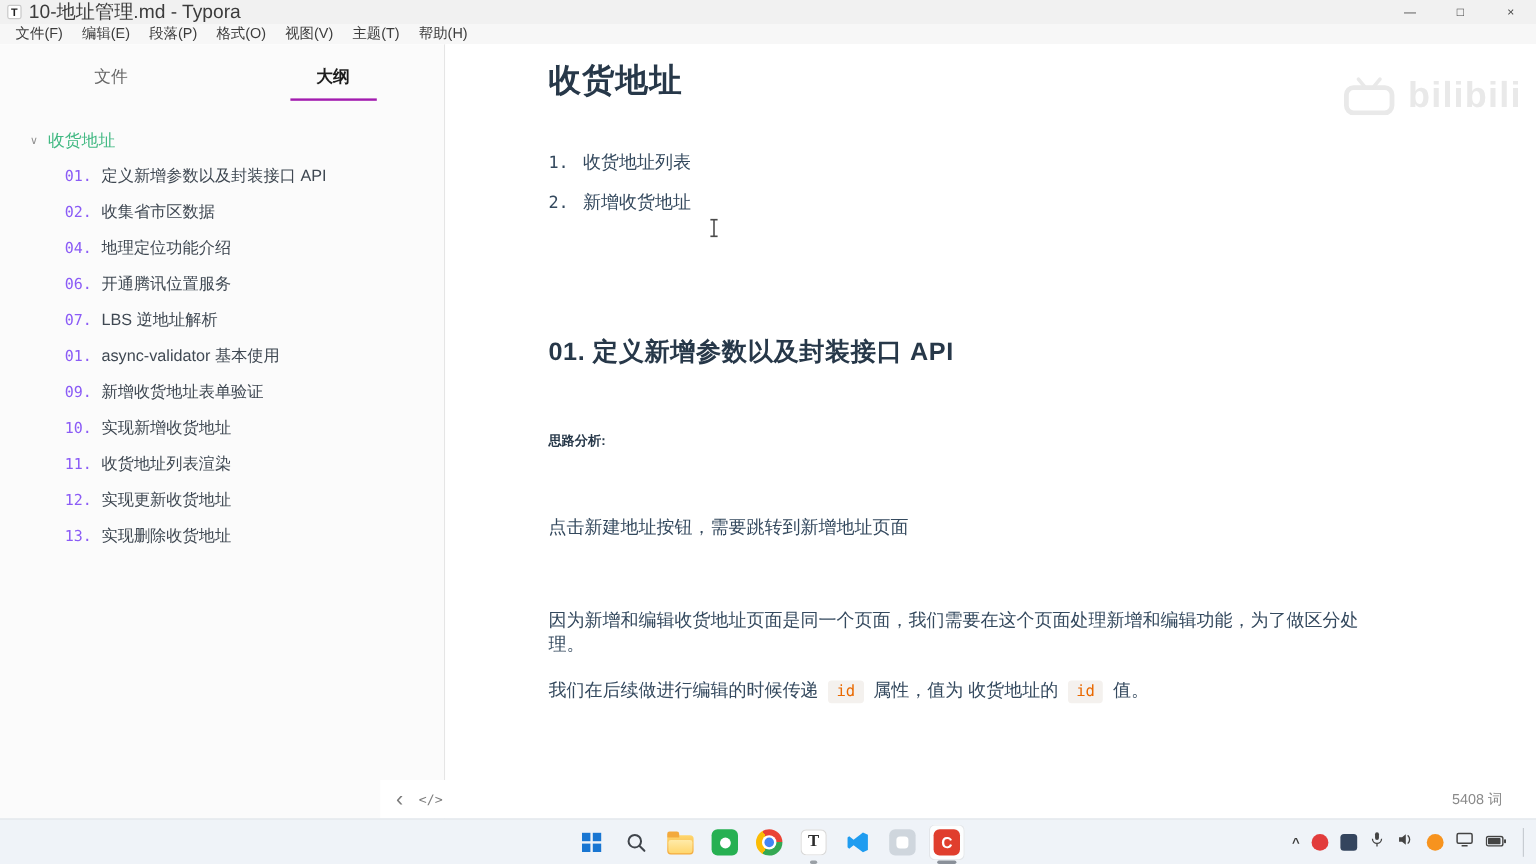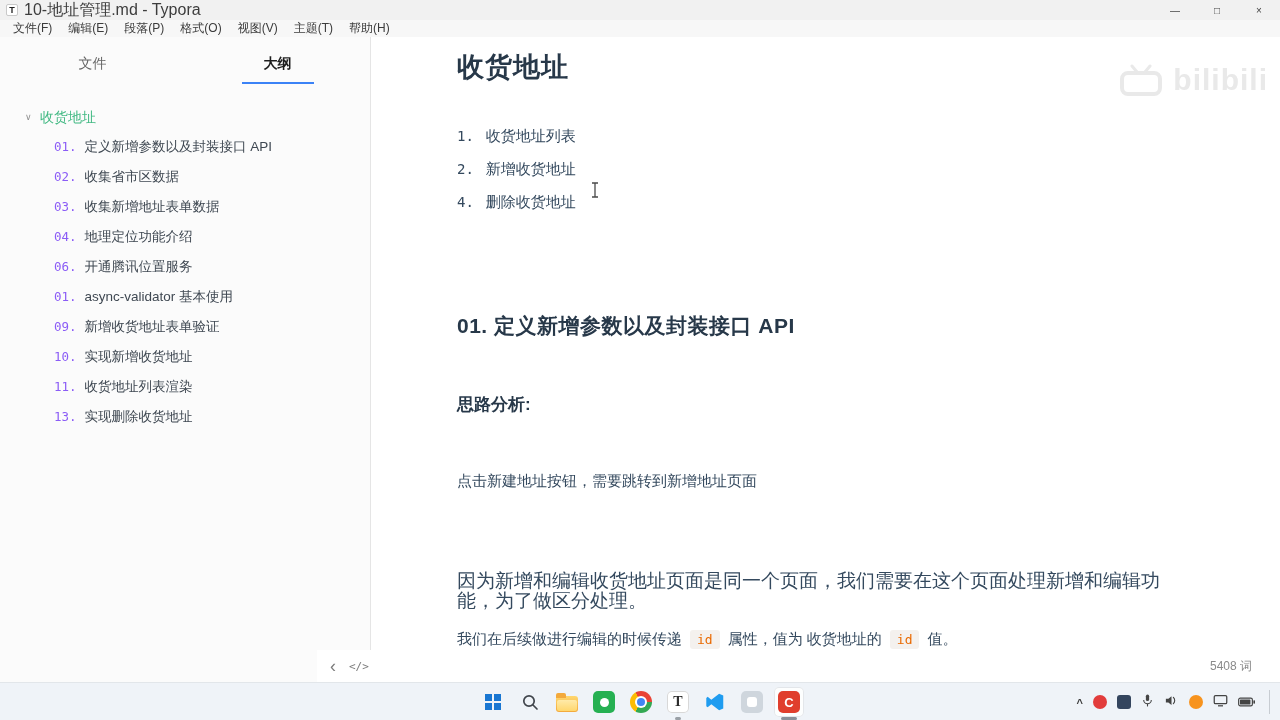--- a/index.html
+++ b/index.html
@@ -22,37 +22,37 @@
   .menubar{height:17px;background:#f7f7f7;display:flex;align-items:center;padding-left:6px;gap:2px;}
   .menu-item{font-size:12px;color:#3c3c3c;padding:0 7px;line-height:17px;}
 
   
   .app-body{position:absolute;top:37px;left:0;right:0;bottom:38px;display:flex;background:#fff;}
   .sidebar{width:371px;border-right:1px solid #e5e5e5;background:#fbfbfb;flex-shrink:0;}
   .tabs{display:flex;padding-top:10px;}
   .tab{flex:1;text-align:center;font-size:14px;color:#666;padding-top:8px;cursor:default;}
   .tab .tab-lbl{display:inline-block;padding:0 22px 9px;}
   .tab.active{color:#1d1d1d;font-weight:600;}
-  .tab.active .tab-lbl{border-bottom:2px solid #3b82f6;}
+  .tab.active .tab-lbl{border-bottom:2px solid #a21caf;}
   .outline{margin-top:18px;}
   .o-root{position:relative;height:30px;line-height:30px;padding-left:40px;font-size:14px;color:var(--accent-green);}
   .o-root .chev{position:absolute;left:25px;top:0;font-size:9px;color:#8f8f8f;}
   .o-item{height:30px;line-height:30px;padding-left:54px;font-size:13.5px;color:#3f4852;white-space:nowrap;}
   .o-num{font-family:"DejaVu Sans Mono","Liberation Mono",monospace;font-size:12.5px;margin-right:8px;color:#8b5cf6;}
 
   
   .content{flex:1;position:relative;background:#fff;padding:0 120px 0 86px;color:#34495e;}
   .doc-h1{margin-top:12px;font-size:27px;font-weight:700;color:#273849;letter-spacing:1px;}
   .toc{margin-top:34px;}
   .toc-row{height:33px;line-height:33px;font-size:15px;color:#34495e;}
   .toc-row .num{font-family:"DejaVu Sans Mono","Liberation Mono",monospace;font-size:14px;margin-right:12px;}
   .doc-h2{margin-top:94px;font-size:21px;font-weight:700;color:#273849;letter-spacing:.5px;}
-  .p-strong{margin-top:53px;font-size:17px;font-weight:700;color:#273849;}
+  .p-strong{margin-top:53px;font-size:11px;font-weight:700;color:#273849;}
   .para1{margin-top:55px;font-size:15px;line-height:20px;}
-  .para2{margin-top:80px;font-size:19px;line-height:20px;}
+  .para2{margin-top:58px;font-size:15px;line-height:20px;}
   .para3{margin-top:17px;font-size:15px;line-height:22px;}
   code.inline{font-family:"DejaVu Sans Mono","Liberation Mono",monospace;font-size:13px;color:var(--code-text);
     background:var(--code-bg);padding:2px 7px;border-radius:3px;margin:0 8px;}
 
   .watermark{position:absolute;top:26px;right:12px;display:flex;align-items:center;gap:10px;pointer-events:none;}
   .watermark .wm-text{font-size:30px;font-weight:bold;color:#e9e9e9;letter-spacing:1px;}
 
   .ibeam{position:absolute;left:590px;top:182px;}
 
   
@@ -122,47 +122,47 @@
       <div class="tab"><span class="tab-lbl">文件</span></div>
       <div class="tab active"><span class="tab-lbl">大纲</span></div>
     </div>
     <div class="outline">
       <div class="o-root">
         <span class="chev">∨</span>
         <span>收货地址</span>
       </div>
       <div class="o-item"><span class="o-num">01.</span><span>定义新增参数以及封装接口 API</span></div>
       <div class="o-item"><span class="o-num">02.</span><span>收集省市区数据</span></div>
-      <div class="o-item"><span class="o-num">03.</span><span>收集新增地址表单数据</span></div>
       <div class="o-item"><span class="o-num">04.</span><span>地理定位功能介绍</span></div>
       <div class="o-item"><span class="o-num">06.</span><span>开通腾讯位置服务</span></div>
+      <div class="o-item"><span class="o-num">07.</span><span>LBS 逆地址解析</span></div>
       <div class="o-item"><span class="o-num">01.</span><span>async-validator 基本使用</span></div>
       <div class="o-item"><span class="o-num">09.</span><span>新增收货地址表单验证</span></div>
       <div class="o-item"><span class="o-num">10.</span><span>实现新增收货地址</span></div>
       <div class="o-item"><span class="o-num">11.</span><span>收货地址列表渲染</span></div>
+      <div class="o-item"><span class="o-num">12.</span><span>实现更新收货地址</span></div>
       <div class="o-item"><span class="o-num">13.</span><span>实现删除收货地址</span></div>
     </div>
   </aside>
 
   <main class="content">
     <div class="watermark">
       <svg width="44" height="32" viewBox="0 0 44 32">
         <rect x="3" y="9" width="38" height="21" rx="6" fill="none" stroke="#e9e9e9" stroke-width="4"></rect>
         <line x1="13" y1="2" x2="18" y2="8" stroke="#e9e9e9" stroke-width="3" stroke-linecap="round"></line>
         <line x1="31" y1="2" x2="26" y2="8" stroke="#e9e9e9" stroke-width="3" stroke-linecap="round"></line>
       </svg>
       <span class="wm-text">bilibili</span>
     </div>
 
     <h1 class="doc-h1">收货地址</h1>
 
     <div class="toc">
       <div class="toc-row"><span class="num">1.</span><span>收货地址列表</span></div>
       <div class="toc-row"><span class="num">2.</span><span>新增收货地址</span></div>
-      <div class="toc-row"><span class="num">4.</span><span>删除收货地址</span></div>
     </div>
 
     <h2 class="doc-h2">01. 定义新增参数以及封装接口 API</h2>
 
     <p class="p-strong">思路分析:</p>
 
     <p class="para1">点击新建地址按钮，需要跳转到新增地址页面</p>
 
     <p class="para2">因为新增和编辑收货地址页面是同一个页面，我们需要在这个页面处理新增和编辑功能，为了做区分处理。</p>
 

